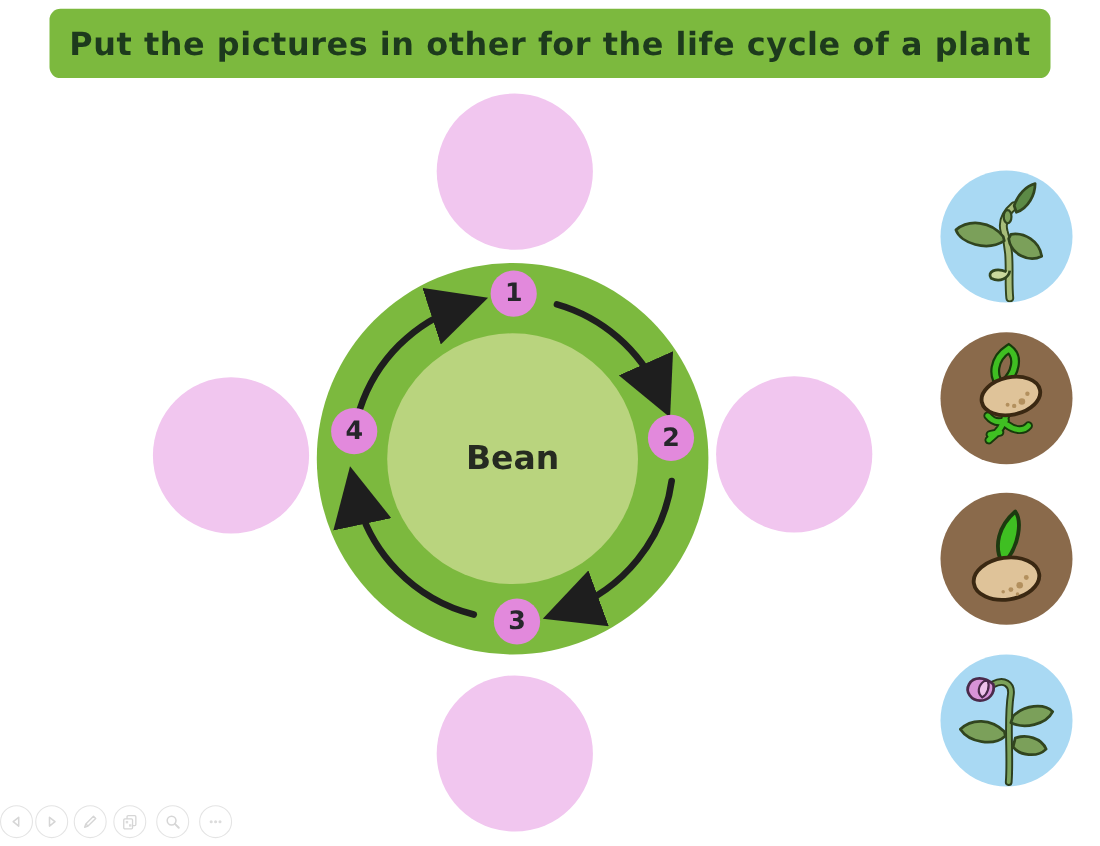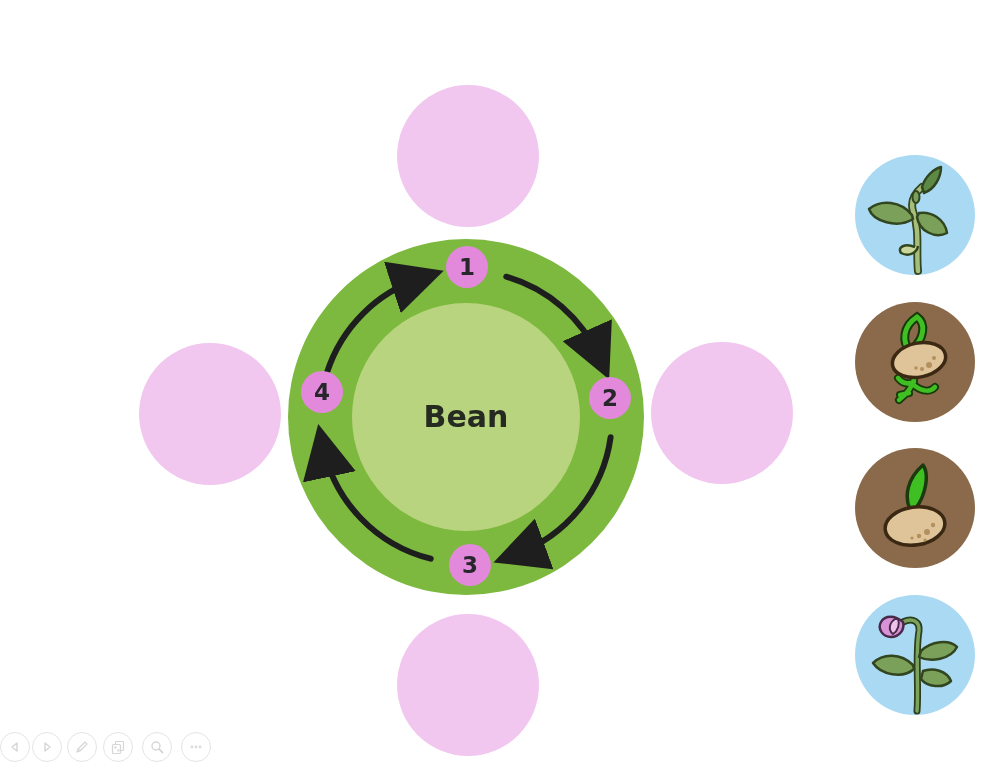--- a/index.html
+++ b/index.html
@@ -69,20 +69,23 @@
   }
   .tb-btn svg{display:block;}
   .tb-1{left:0px;} .tb-2{left:32px;} .tb-3{left:67px;}
   .tb-4{left:103px;} .tb-5{left:142px;} .tb-6{left:181px;}
 </style>
 </head>
 <body>
 
 <div class="canvas">
 
+  <div class="title-banner">
+    <span>Put the pictures in other for the life cycle of a plant</span>
+  </div>
 
   <div class="drop-zone dz-top"></div>
   <div class="drop-zone dz-left"></div>
   <div class="drop-zone dz-right"></div>
   <div class="drop-zone dz-bottom"></div>
 
   <div class="wheel">
     <svg class="arrows" viewBox="0 0 356 356">
       <defs>
         <marker id="ah" markerWidth="9" markerHeight="9" refX="5" refY="4.5" orient="auto">

